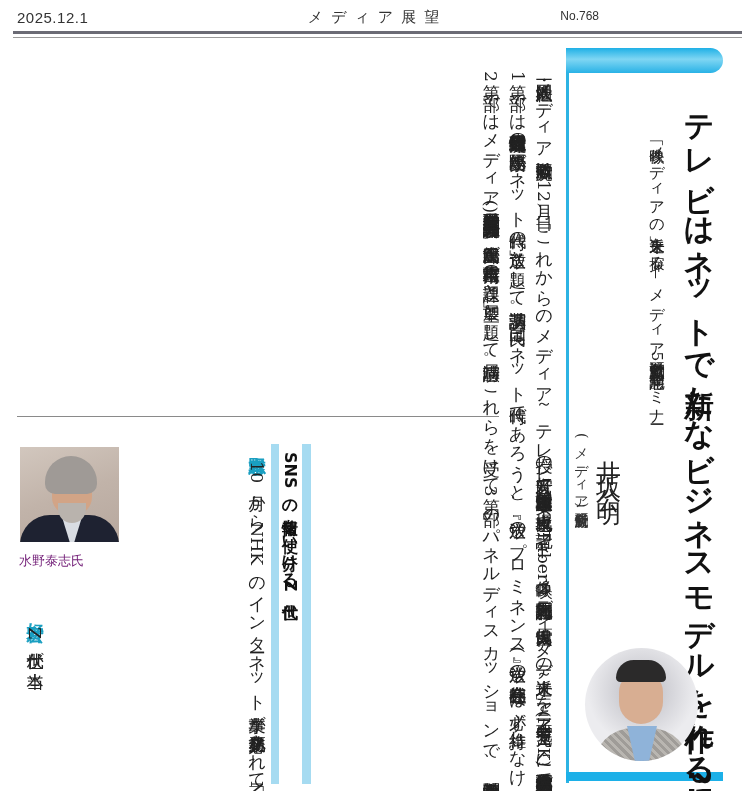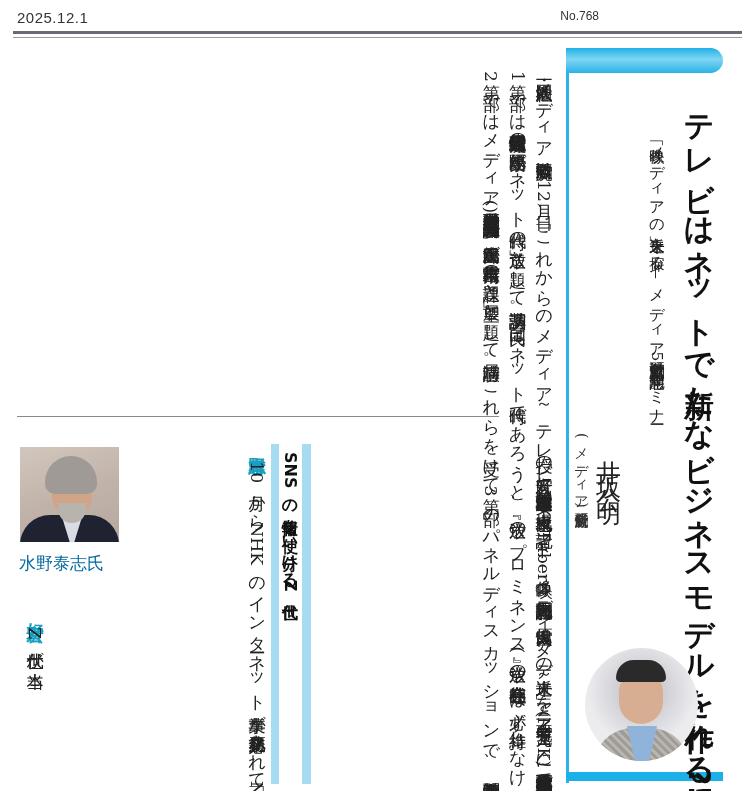--- a/index.html
+++ b/index.html
@@ -47,27 +47,28 @@
     .sns-title { position: absolute; left: 279px; top: 452px; font-family: "DejaVu Sans", sans-serif; font-weight: bold; font-size: 16px; line-height: 22px; color: #111; }
 
     .speaker { color: #1a9fc1; font-family: "DejaVu Sans", sans-serif; font-weight: bold; }
 
     .photo-mizuno { position: absolute; left: 20px; top: 447px; width: 99px; height: 95px; background: linear-gradient(160deg, #d2c7be 0%, #c1b3a9 50%, #b7a89e 100%); overflow: hidden; }
     .photo-mizuno .hair { position: absolute; left: 25px; top: 9px; width: 52px; height: 38px; background: #9f9a96; border-radius: 26px 26px 10px 10px; }
     .photo-mizuno .face { position: absolute; left: 32px; top: 22px; width: 40px; height: 46px; background: #d2a486; border-radius: 18px; }
     .photo-mizuno .beard { position: absolute; left: 38px; top: 56px; width: 28px; height: 20px; background: #b9b3ad; border-radius: 0 0 14px 14px; }
     .photo-mizuno .suit { position: absolute; left: 0px; top: 68px; width: 99px; height: 30px; background: #1e2231; border-radius: 30px 30px 0 0; }
     .photo-mizuno .shirt { position: absolute; left: 42px; top: 70px; width: 20px; height: 26px; background: #d9dde3; clip-path: polygon(0 0, 100% 0, 60% 100%, 40% 100%); }
-    .photo-caption { position: absolute; left: 19px; top: 552px; font-family: "DejaVu Sans", sans-serif; font-size: 17px; color: #0369a1; }
+    .photo-caption { position: absolute; left: 19px; top: 552px; font-family: "DejaVu Sans", sans-serif; font-size: 13px; color: #701a75; }
   </style>
 </head>
 <body>
 
 <div class="header">
   <span class="date">2025.12.1</span>
+  <span class="title">メディア展望</span>
   <span class="issue">No.768</span>
 </div>
 <div class="rule-thick"></div>
 <div class="rule-thin"></div>
 
 <div class="headline-box"></div>
 <div class="headline-cap"></div>
 <div class="headline-foot"></div>
 
 <div class="main-title vt-mixed">テレビはネットで新たなビジネスモデルを作れる?!</div>

